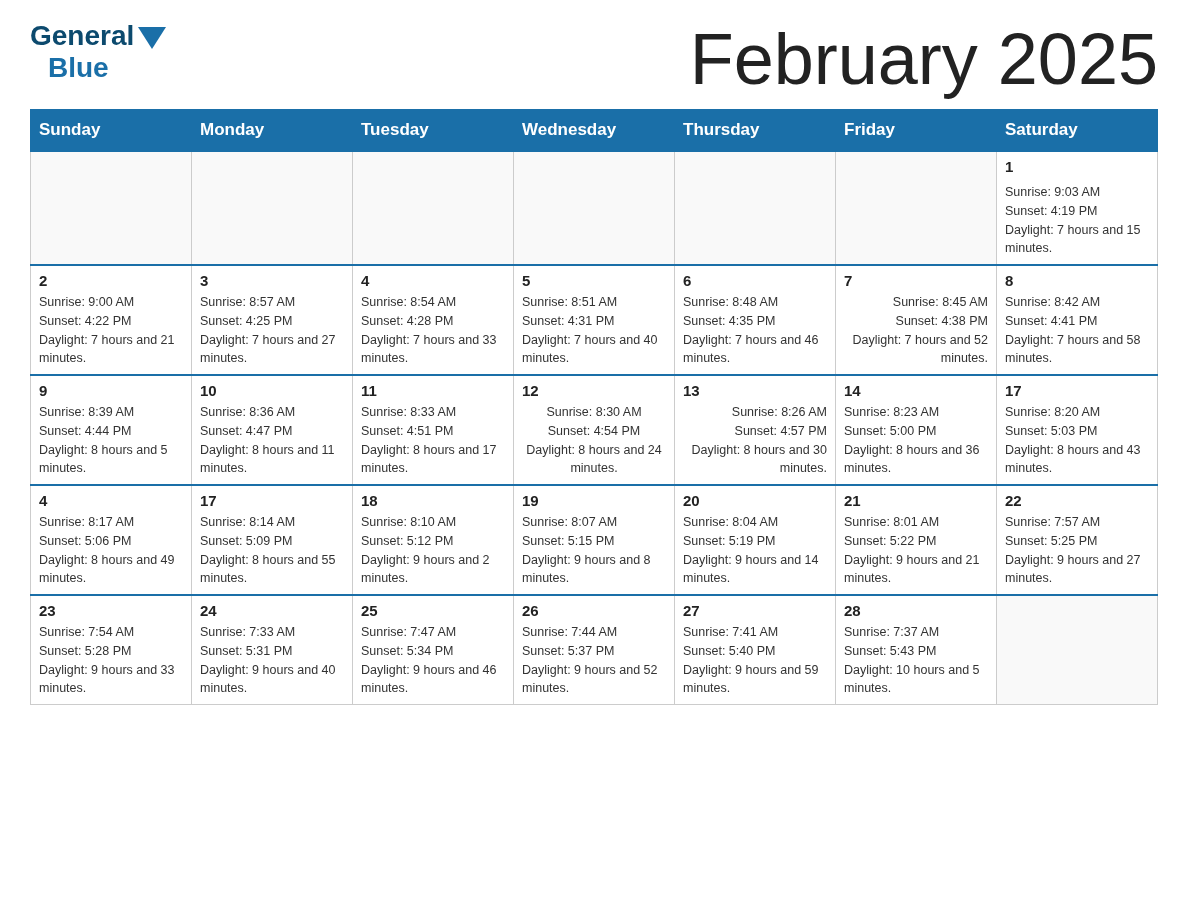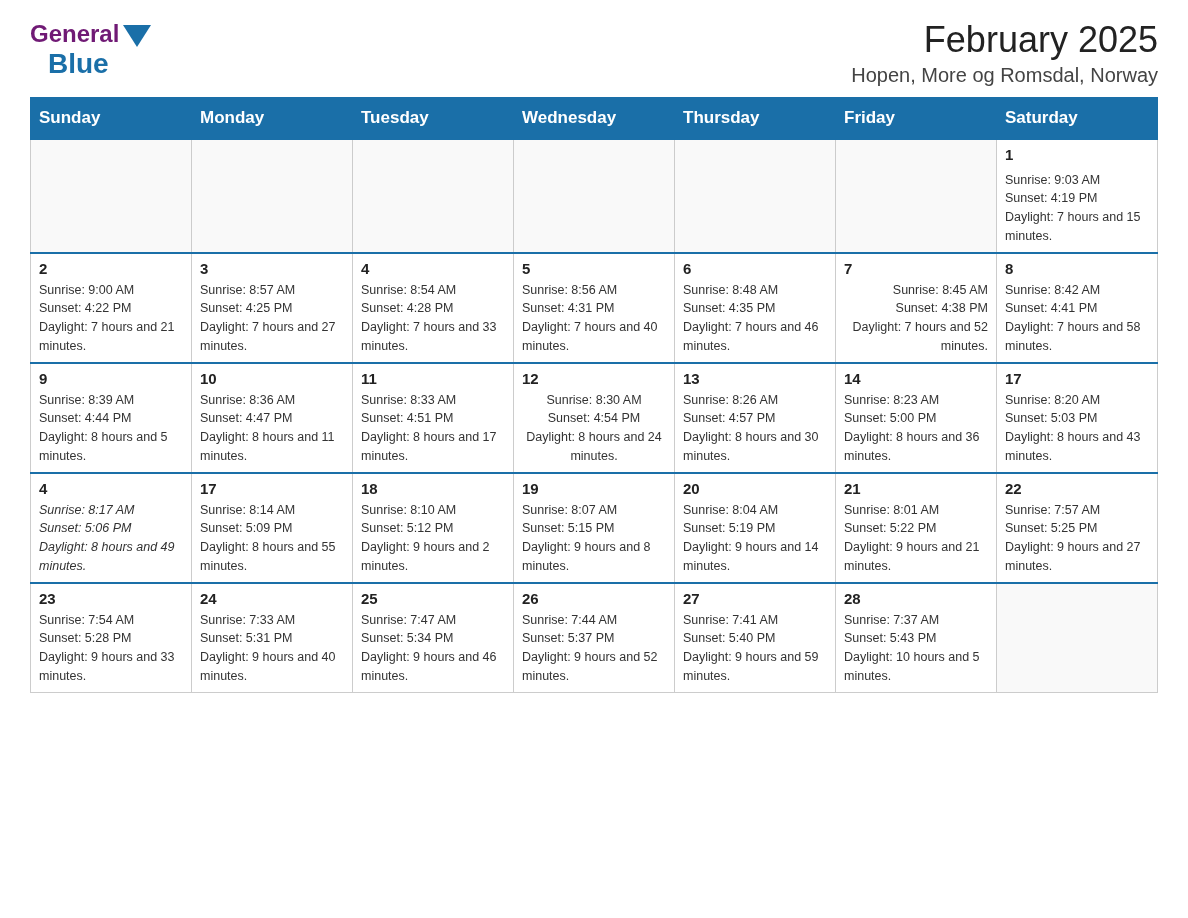--- a/index.html
+++ b/index.html
@@ -19,44 +19,44 @@
     .logo {
       display: flex;
       flex-direction: column;
       align-items: flex-start;
     }
     .logo-top {
       display: flex;
       align-items: center;
     }
     .logo-general {
-      font-size: 24px;
+      font-size: 28px;
       font-weight: bold;
-      color: #701a75;
+      color: #0c4a6e;
     }
     .logo-triangle {
       width: 0;
       height: 0;
       border-left: 14px solid transparent;
       border-right: 14px solid transparent;
       border-top: 22px solid #1a6fa8;
       margin-left: 4px;
       margin-top: 4px;
     }
     .logo-blue {
       font-size: 28px;
       font-weight: bold;
       color: #1a6fa8;
       margin-left: 18px;
     }
     .title-section {
       text-align: right;
     }
     .month-title {
-      font-size: 36px;
+      font-size: 72px;
       font-weight: normal;
       color: #222;
       line-height: 1.1;
     }
     .location {
       font-size: 20px;
       color: #444;
       margin-top: 4px;
     }
     .calendar {
@@ -110,21 +110,20 @@
 <div class="header">
   <div class="logo">
     <div class="logo-top">
       <span class="logo-general">General</span>
       <div class="logo-triangle"></div>
     </div>
     <span class="logo-blue">Blue</span>
   </div>
   <div class="title-section">
     <div class="month-title">February 2025</div>
-    <div class="location">Hopen, More og Romsdal, Norway</div>
   </div>
 </div>
 
 <table class="calendar">
   <thead>
     <tr>
     <th>Sunday</th>
         <th>Monday</th>
         <th>Tuesday</th>
         <th>Wednesday</th>
@@ -162,21 +161,21 @@
 Daylight: 7 hours and 27 minutes.</div>
         </td>
         <td>
           <span class="day-number">4</span>
           <div class="day-info" style="white-space: pre-line;">Sunrise: 8:54 AM
 Sunset: 4:28 PM
 Daylight: 7 hours and 33 minutes.</div>
         </td>
         <td>
           <span class="day-number">5</span>
-          <div class="day-info" style="white-space: pre-line;">Sunrise: 8:56 AM
+          <div class="day-info" style="white-space: pre-line;">Sunrise: 8:51 AM
 Sunset: 4:31 PM
 Daylight: 7 hours and 40 minutes.</div>
         </td>
         <td>
           <span class="day-number">6</span>
           <div class="day-info" style="white-space: pre-line;">Sunrise: 8:48 AM
 Sunset: 4:35 PM
 Daylight: 7 hours and 46 minutes.</div>
         </td>
         <td>
@@ -212,41 +211,41 @@
 Daylight: 8 hours and 17 minutes.</div>
         </td>
         <td>
           <span class="day-number">12</span>
           <div class="day-info" style="white-space: pre-line; text-align: center;">Sunrise: 8:30 AM
 Sunset: 4:54 PM
 Daylight: 8 hours and 24 minutes.</div>
         </td>
         <td>
           <span class="day-number">13</span>
-          <div class="day-info" style="white-space: pre-line;">Sunrise: 8:26 AM
+          <div class="day-info" style="white-space: pre-line; text-align: right;">Sunrise: 8:26 AM
 Sunset: 4:57 PM
 Daylight: 8 hours and 30 minutes.</div>
         </td>
         <td>
           <span class="day-number">14</span>
           <div class="day-info" style="white-space: pre-line;">Sunrise: 8:23 AM
 Sunset: 5:00 PM
 Daylight: 8 hours and 36 minutes.</div>
         </td>
         <td>
           <span class="day-number">17</span>
           <div class="day-info" style="white-space: pre-line;">Sunrise: 8:20 AM
 Sunset: 5:03 PM
 Daylight: 8 hours and 43 minutes.</div>
         </td>
       </tr>
       <tr class="week-row">
         <td>
           <span class="day-number">4</span>
-          <div class="day-info" style="white-space: pre-line; font-style: italic;">Sunrise: 8:17 AM
+          <div class="day-info" style="white-space: pre-line;">Sunrise: 8:17 AM
 Sunset: 5:06 PM
 Daylight: 8 hours and 49 minutes.</div>
         </td>
         <td>
           <span class="day-number">17</span>
           <div class="day-info" style="white-space: pre-line;">Sunrise: 8:14 AM
 Sunset: 5:09 PM
 Daylight: 8 hours and 55 minutes.</div>
         </td>
         <td>

